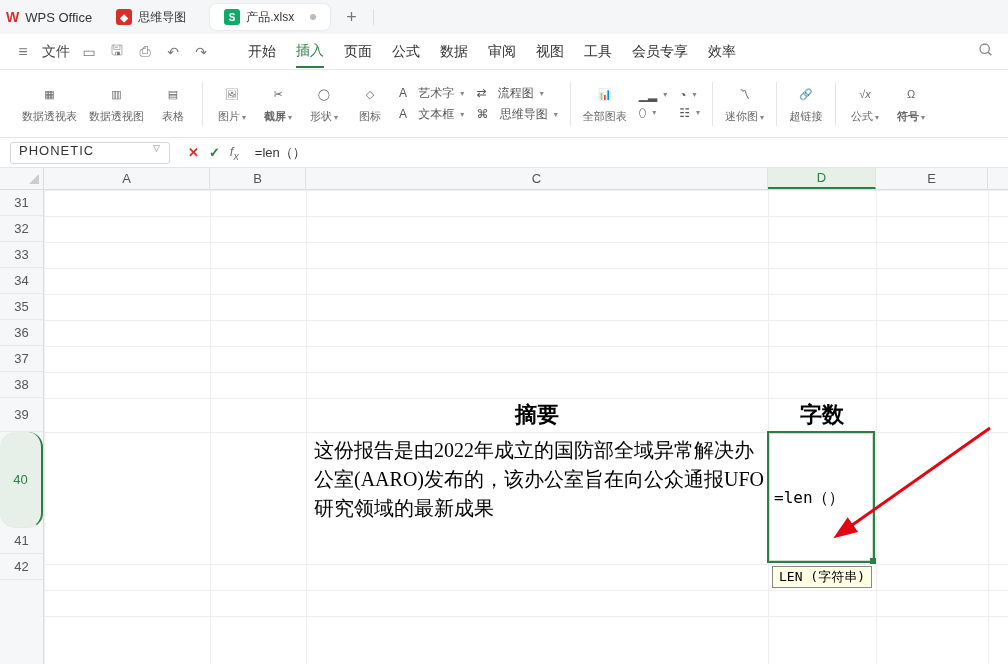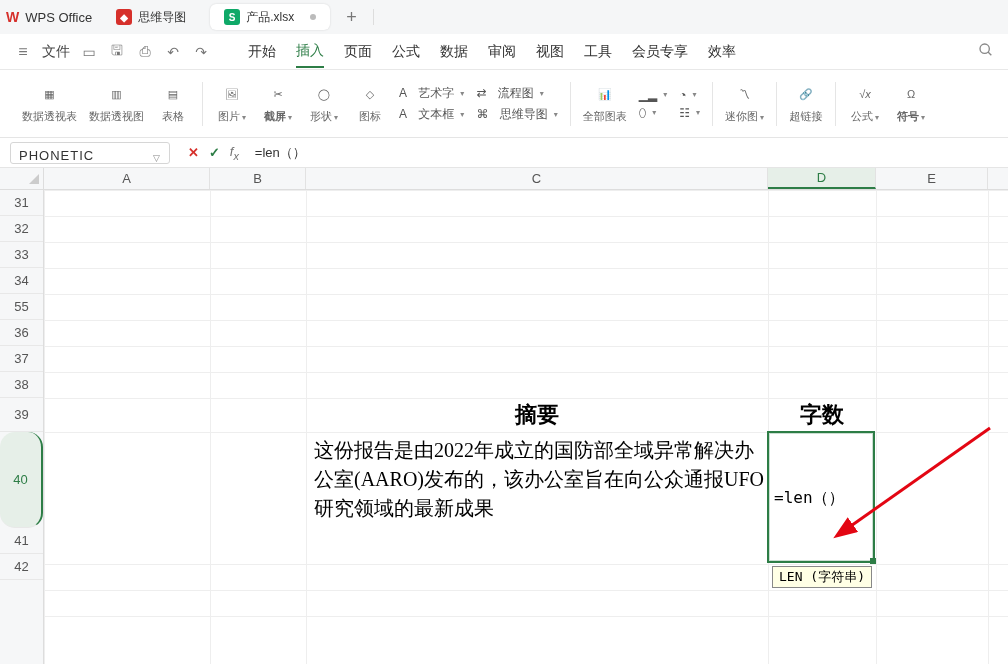--- a/index.html
+++ b/index.html
@@ -34,21 +34,21 @@
   .rsep { width: 1px; height: 44px; background: #e5e5e5; }
   .ritem { display: flex; flex-direction: column; align-items: center; gap: 4px; min-width: 34px; }
   .ricon { width: 24px; height: 22px; color: #666; display:flex; align-items:center; justify-content:center; }
   .ritem .lbl { font-size: 11px; white-space: nowrap; }
   .rstack { display: flex; flex-direction: column; gap: 4px; }
   .rrow { display:flex; align-items:center; gap:4px; font-size:12px; color:#555; }
   .caret { font-size: 8px; color:#888; margin-left:2px; }
 
   
   .formulabar { height: 30px; display: flex; align-items: center; border-bottom: 1px solid #e5e5e5; font-size: 13px; }
-  .namebox { width: 160px; height: 22px; margin: 0 10px; border: 1px solid #d6d6d6; border-radius: 3px; display: flex; align-items: flex-end; padding: 0 8px; justify-content: space-between; color:#333; letter-spacing:1px; }
+  .namebox { width: 160px; height: 22px; margin: 0 10px; border: 1px solid #d6d6d6; border-radius: 3px; display: flex; align-items: flex-start; padding: 0 8px; justify-content: space-between; color:#333; letter-spacing:1px; }
   .namebox .dd { font-size: 9px; color:#888; }
   .fbtns { display: flex; gap: 10px; padding: 0 8px; align-items:center; }
   .fx-cancel { color: #d6302b; font-weight:bold; }
   .fx-ok { color: #2d7d46; font-weight:bold; }
   .fx { font-style: italic; color:#737373; }
   .finput { flex: 1; padding: 0 8px; color:#333; }
 
   
   .gridwrap { position: relative; height: calc(664px - 34px - 36px - 68px - 30px); overflow:hidden; }
   .colheads { position: absolute; left: 0; top: 0; right: 0; height: 22px; background:#f6f7f8; border-bottom:1px solid #ddd; display:flex; z-index:2; }
@@ -241,21 +241,21 @@
       <div class="colhead" style="width: 96px;">B</div>
       <div class="colhead" style="width: 462px;">C</div>
       <div class="colhead active" style="width: 108px;">D</div>
       <div class="colhead" style="width: 112px;">E</div>
     </div>
   <div class="rowheads" id="rowheads">
       <div class="rowhead" style="height: 26px;">31</div>
       <div class="rowhead" style="height: 26px;">32</div>
       <div class="rowhead" style="height: 26px;">33</div>
       <div class="rowhead" style="height: 26px;">34</div>
-      <div class="rowhead" style="height: 26px;">55</div>
+      <div class="rowhead" style="height: 26px;">35</div>
       <div class="rowhead" style="height: 26px;">36</div>
       <div class="rowhead" style="height: 26px;">37</div>
       <div class="rowhead" style="height: 26px;">38</div>
       <div class="rowhead" style="height: 34px;">39</div>
       <div class="rowhead active" style="height: 96px; border-radius: 15px;">40</div>
       <div class="rowhead" style="height: 26px;">41</div>
       <div class="rowhead" style="height: 26px;">42</div>
     </div>
   <div class="cells" id="cells">
     <div class="gridlines" id="gridlines">

